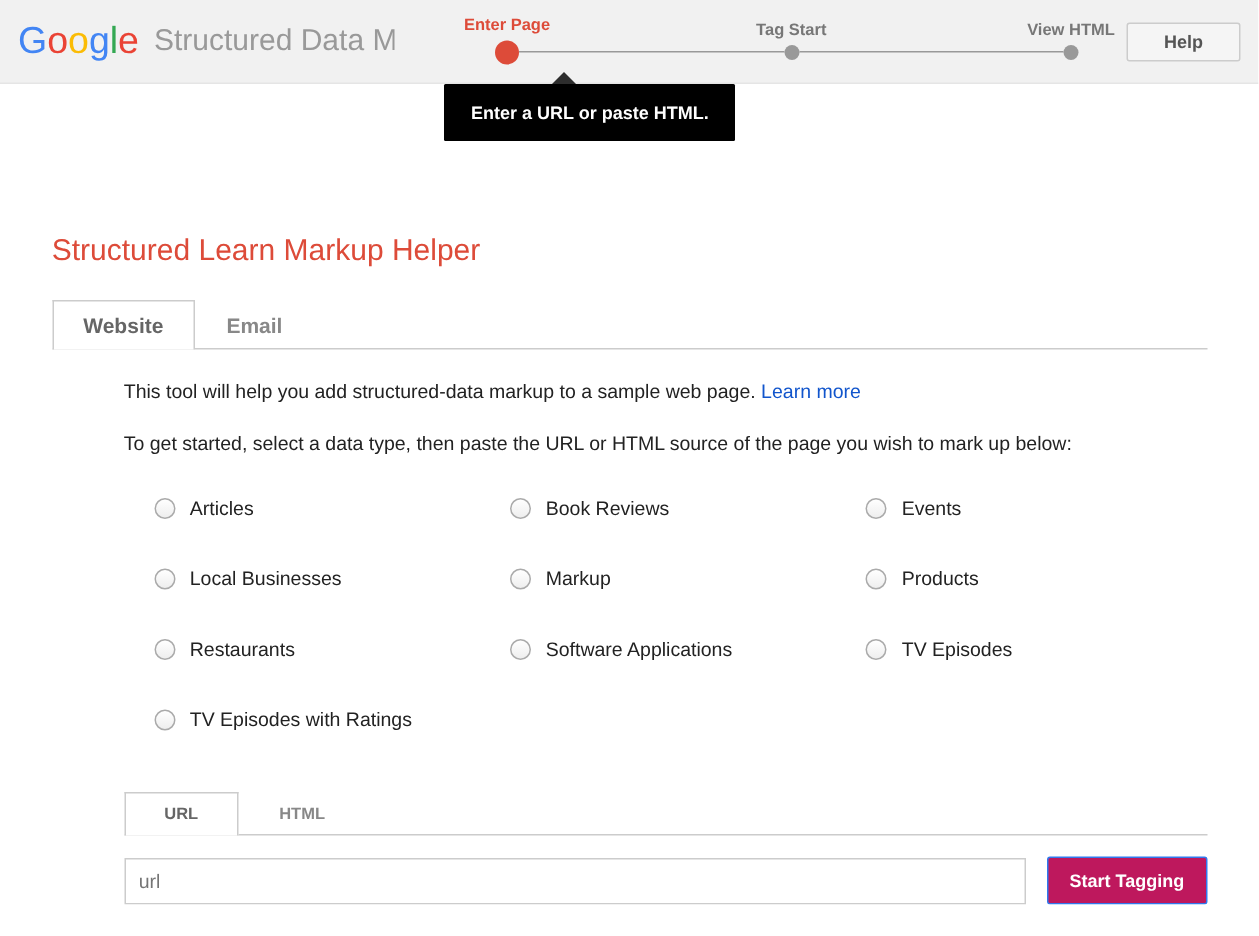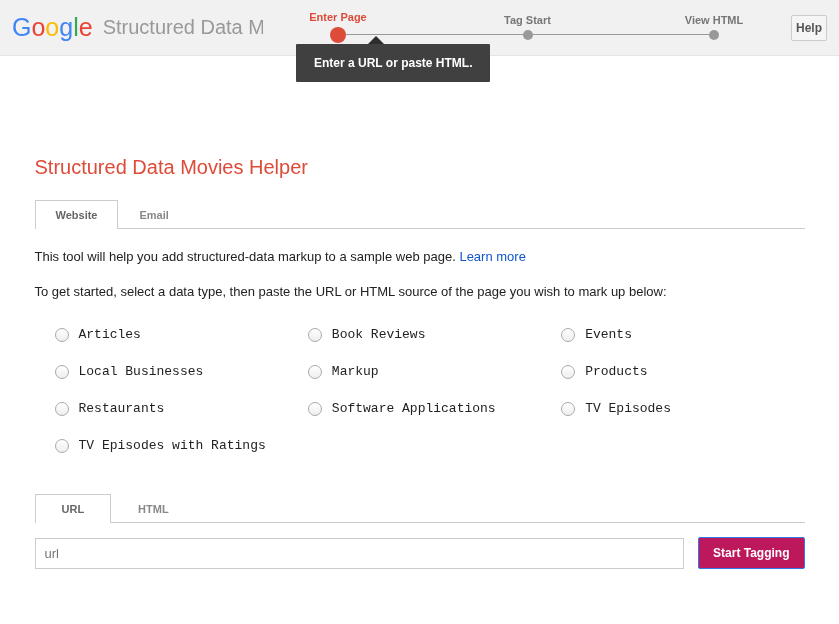--- a/index.html
+++ b/index.html
@@ -56,33 +56,33 @@
     .stepper-row { display: flex; align-items: center; width: 100%; margin-top: 14px; }
     .step-col { display: flex; flex-direction: column; align-items: center; position: relative; }
     
     .help-btn {
       position: absolute;
       right: 12px;
       top: 50%;
       transform: translateY(-50%);
       background: #f5f5f5;
       border: 1px solid #ccc;
-      padding: 5px 4px;
+      padding: 5px 24px;
       font-size: 12px;
       font-weight: bold;
       color: #555;
       cursor: pointer;
       border-radius: 2px;
     }
     
     .tooltip {
       position: absolute;
-      top: 44px;
+      top: 56px;
       left: 296px;
-      background: #404040;
+      background: #000000;
       color: #fff;
       padding: 12px 18px;
       font-size: 12px;
       font-weight: bold;
       border-radius: 1px;
     }
     .tooltip::before {
       content: "";
       position: absolute;
       top: -8px;
@@ -103,47 +103,46 @@
       font-weight: normal;
       margin-bottom: 20px;
     }
     
     .tabs {
       display: flex;
       border-bottom: 1px solid #ccc;
     }
     .tab {
       padding: 8px 20px;
-      font-size: 11px;
+      font-size: 14px;
       font-weight: bold;
       color: #888;
       cursor: pointer;
       border: 1px solid transparent;
       border-bottom: none;
       position: relative;
       top: 1px;
     }
     .tab.active {
       border-color: #ccc;
       background: #fff;
       color: #666;
     }
     
-    .content { padding-top: 20px; }
+    .content { padding-top: 20px; margin-left: 48px; }
     .intro { font-size: 13px; margin-bottom: 20px; }
     .learn-more { color: #1155cc; text-decoration: none; cursor: pointer; }
     .instruction { font-size: 13px; margin-bottom: 28px; }
     
     .radio-grid {
       display: grid;
       grid-template-columns: repeat(3, 1fr);
-      gap: 22px 10px;
+      gap: 32px 10px;
       padding-left: 20px;
       margin-bottom: 40px;
-      font-family: Liberation Mono, monospace;
     }
     .radio-item {
       display: flex;
       align-items: center;
       gap: 10px;
       cursor: pointer;
     }
     .radio-circle {
       width: 14px;
       height: 14px;
@@ -223,21 +222,21 @@
       </div>
     </div>
   </div>
 
   <button class="help-btn">Help</button>
 </div>
 
 <div class="tooltip">Enter a URL or paste HTML.</div>
 
 <div class="main">
-  <h1 class="page-title">Structured Data Movies Helper</h1>
+  <h1 class="page-title">Structured Learn Markup Helper</h1>
 
   <div class="tabs">
     <div class="tab active">Website</div>
     <div class="tab">Email</div>
   </div>
 
   <div class="content">
     <p class="intro">
       <span>This tool will help you add structured-data markup to a sample web page. </span><a class="learn-more">Learn more</a>
     </p>

